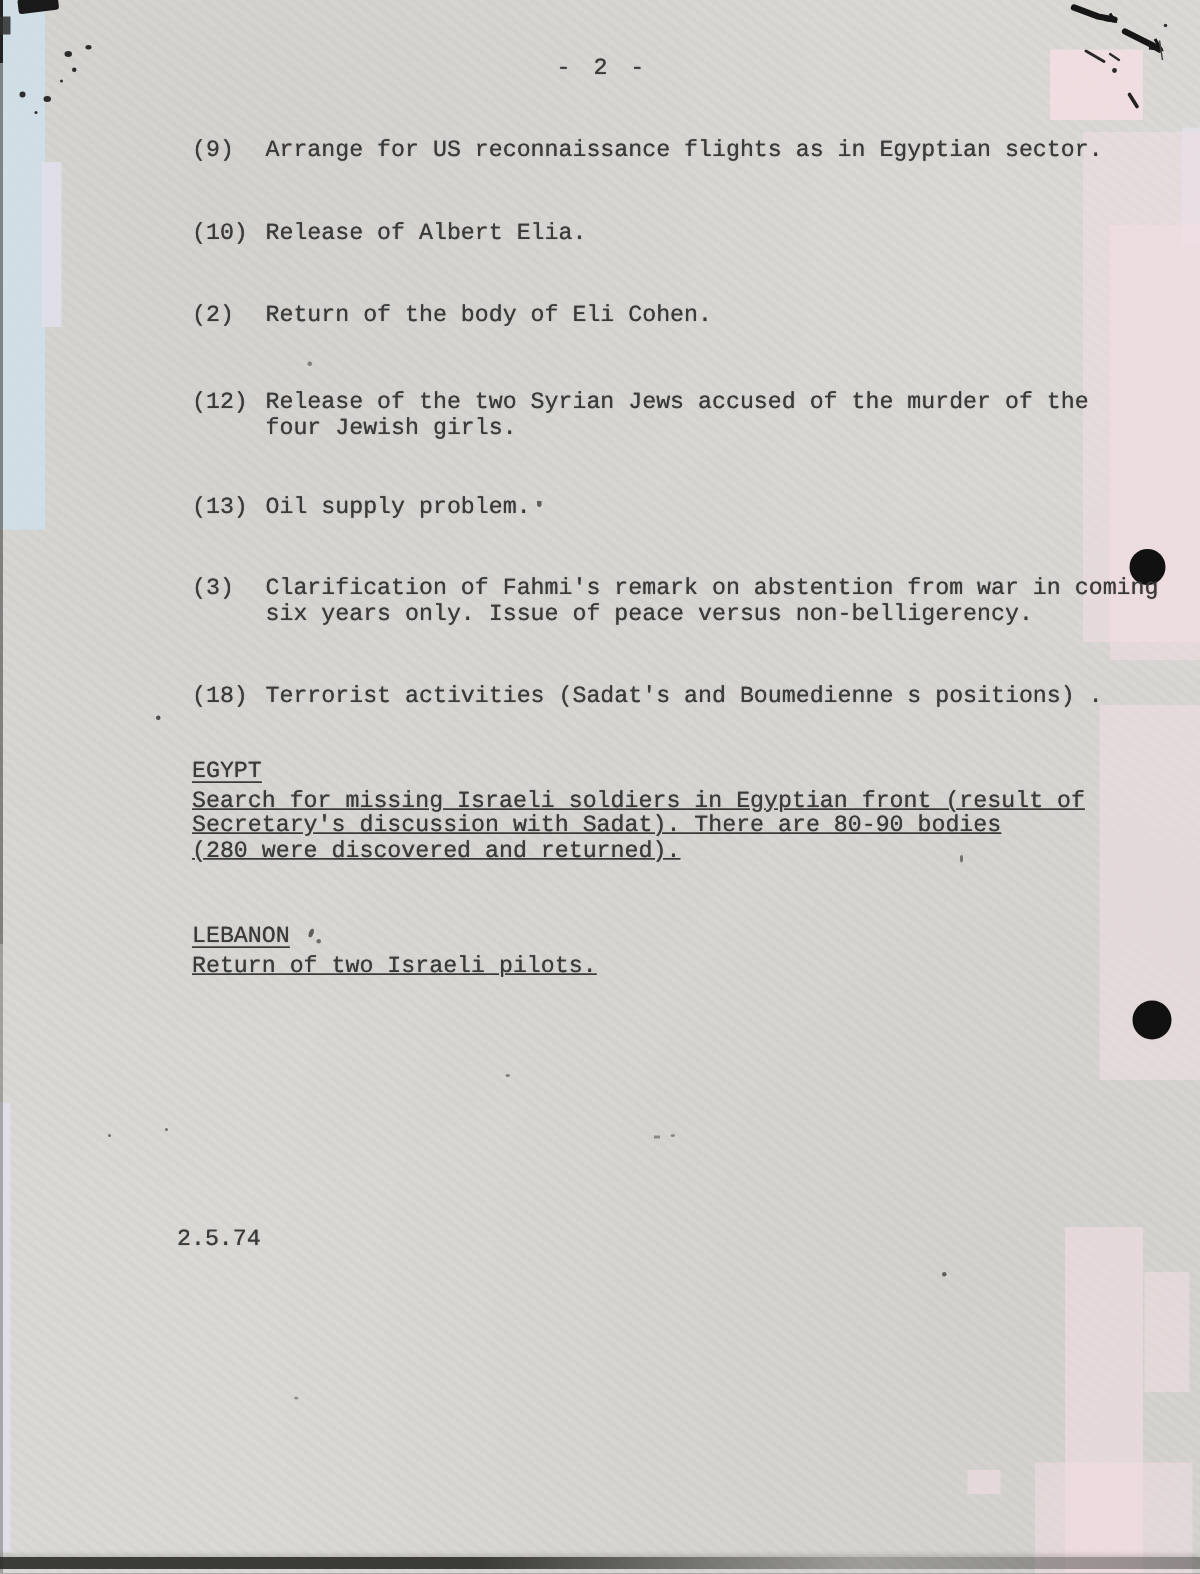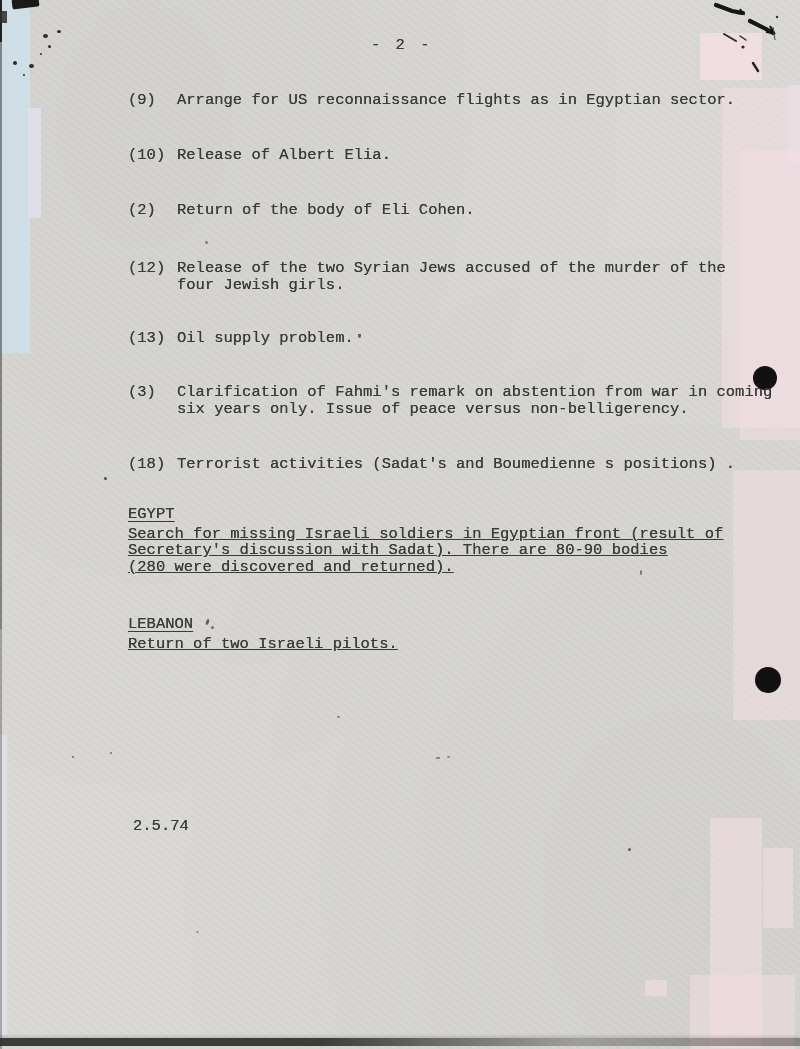--- a/index.html
+++ b/index.html
@@ -49,21 +49,21 @@
   .sec-lebanon{top:616px}
   .section .heading{
     display:inline-block;
     text-decoration:underline;
     text-underline-offset:3px;
     margin-bottom:3px;
   }
   .section .body{ white-space:pre-wrap; width:640px; }
 
   .date{
-    position:absolute; top:817px; left:133px;
+    position:absolute; top:817px; left:118px;
     font-size:15.5px;
   }
 
   
   .strip-blue{
     position:absolute; left:0; top:0; width:30px; height:353px;
     background:var(--blue); opacity:.85;
   }
   .patch{ position:absolute; }
   .patch-lav1{ left:28px; top:108px; width:13px; height:110px; background:var(--lavender); opacity:.8;}

